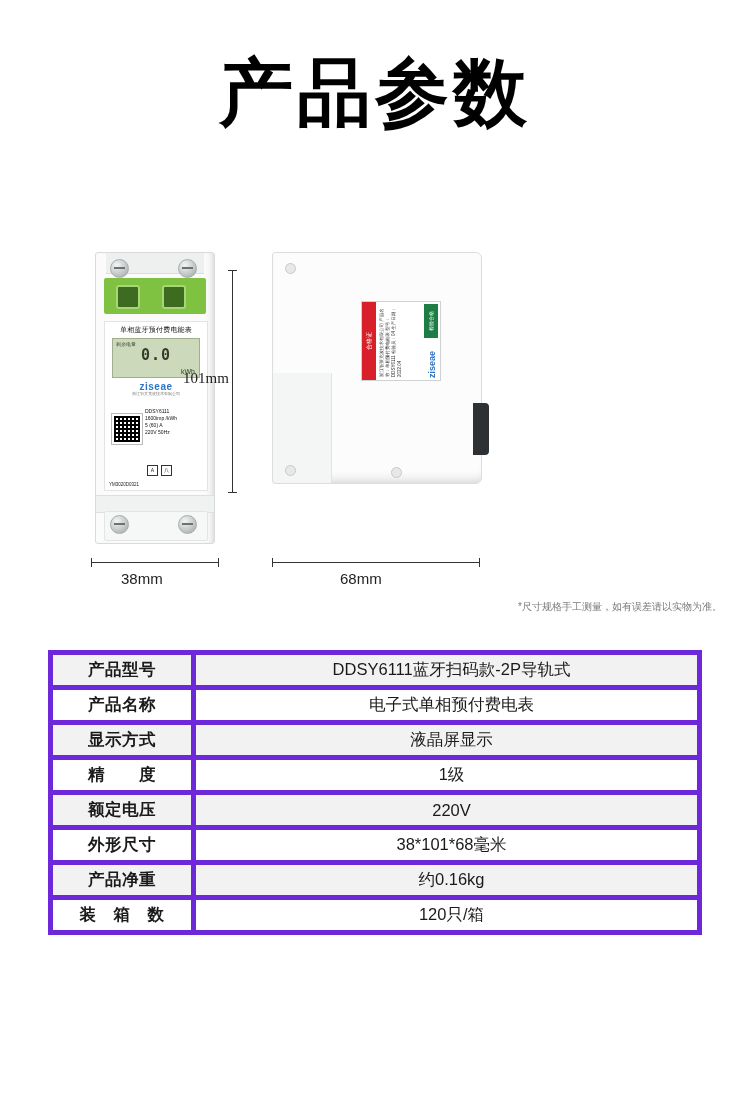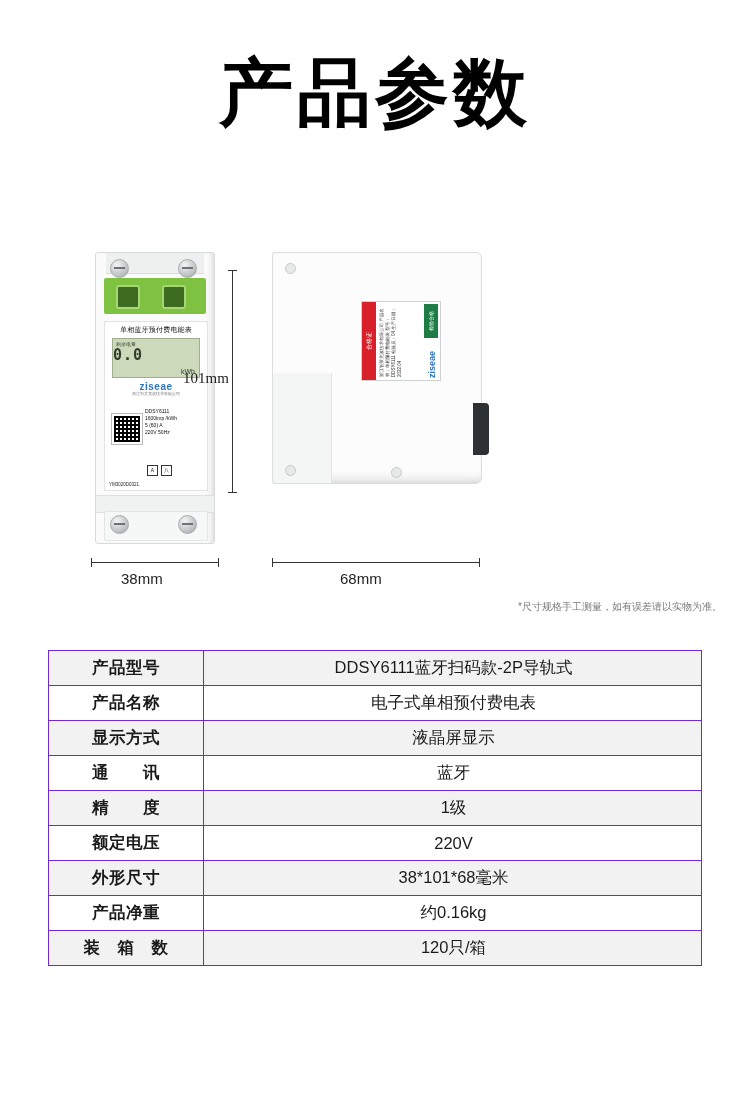--- a/index.html
+++ b/index.html
@@ -126,20 +126,21 @@
     color: #3c4a32;
     display: flex;
     justify-content: space-between;
     padding: 2px 3px 0;
   }
   .lcd-main {
     font-family: "DejaVu Sans Mono", monospace;
     font-size: 15px;
     font-weight: bold;
     color: #333d2b;
+    text-align: center;
     line-height: 16px;
     letter-spacing: 1px;
   }
   .lcd-unit {
     position: absolute;
     right: 4px; bottom: 2px;
     font-size: 7px;
     color: #333d2b;
   }
   .brand {
@@ -418,22 +419,22 @@
     top: 650px;
     left: 48px;
     width: 654px;
     border-collapse: collapse;
     font-size: 16.5px;
   }
   .spec-table tr {
     height: 35px;
   }
   .spec-table td {
-    border: 1px solid #6d28d9;
-    padding: 0 12px;
+    border: 5px solid #6d28d9;
+    padding: 0 4px;
     vertical-align: middle;
   }
   .spec-table td.key {
     width: 130px;
     font-weight: bold;
     text-align: center;
     color: #1a1a1a;
     letter-spacing: .5px;
   }
   .spec-table td.val {
@@ -553,24 +554,20 @@
       </tr>
       <tr>
         <td class="key">产品名称</td>
         <td class="val">电子式单相预付费电表</td>
       </tr>
       <tr>
         <td class="key">显示方式</td>
         <td class="val">液晶屏显示</td>
       </tr>
       <tr>
-        <td class="key">通　　讯</td>
-        <td class="val">蓝牙</td>
-      </tr>
-      <tr>
         <td class="key">精　　度</td>
         <td class="val">1级</td>
       </tr>
       <tr>
         <td class="key">额定电压</td>
         <td class="val">220V</td>
       </tr>
       <tr>
         <td class="key">外形尺寸</td>
         <td class="val">38*101*68毫米</td>

